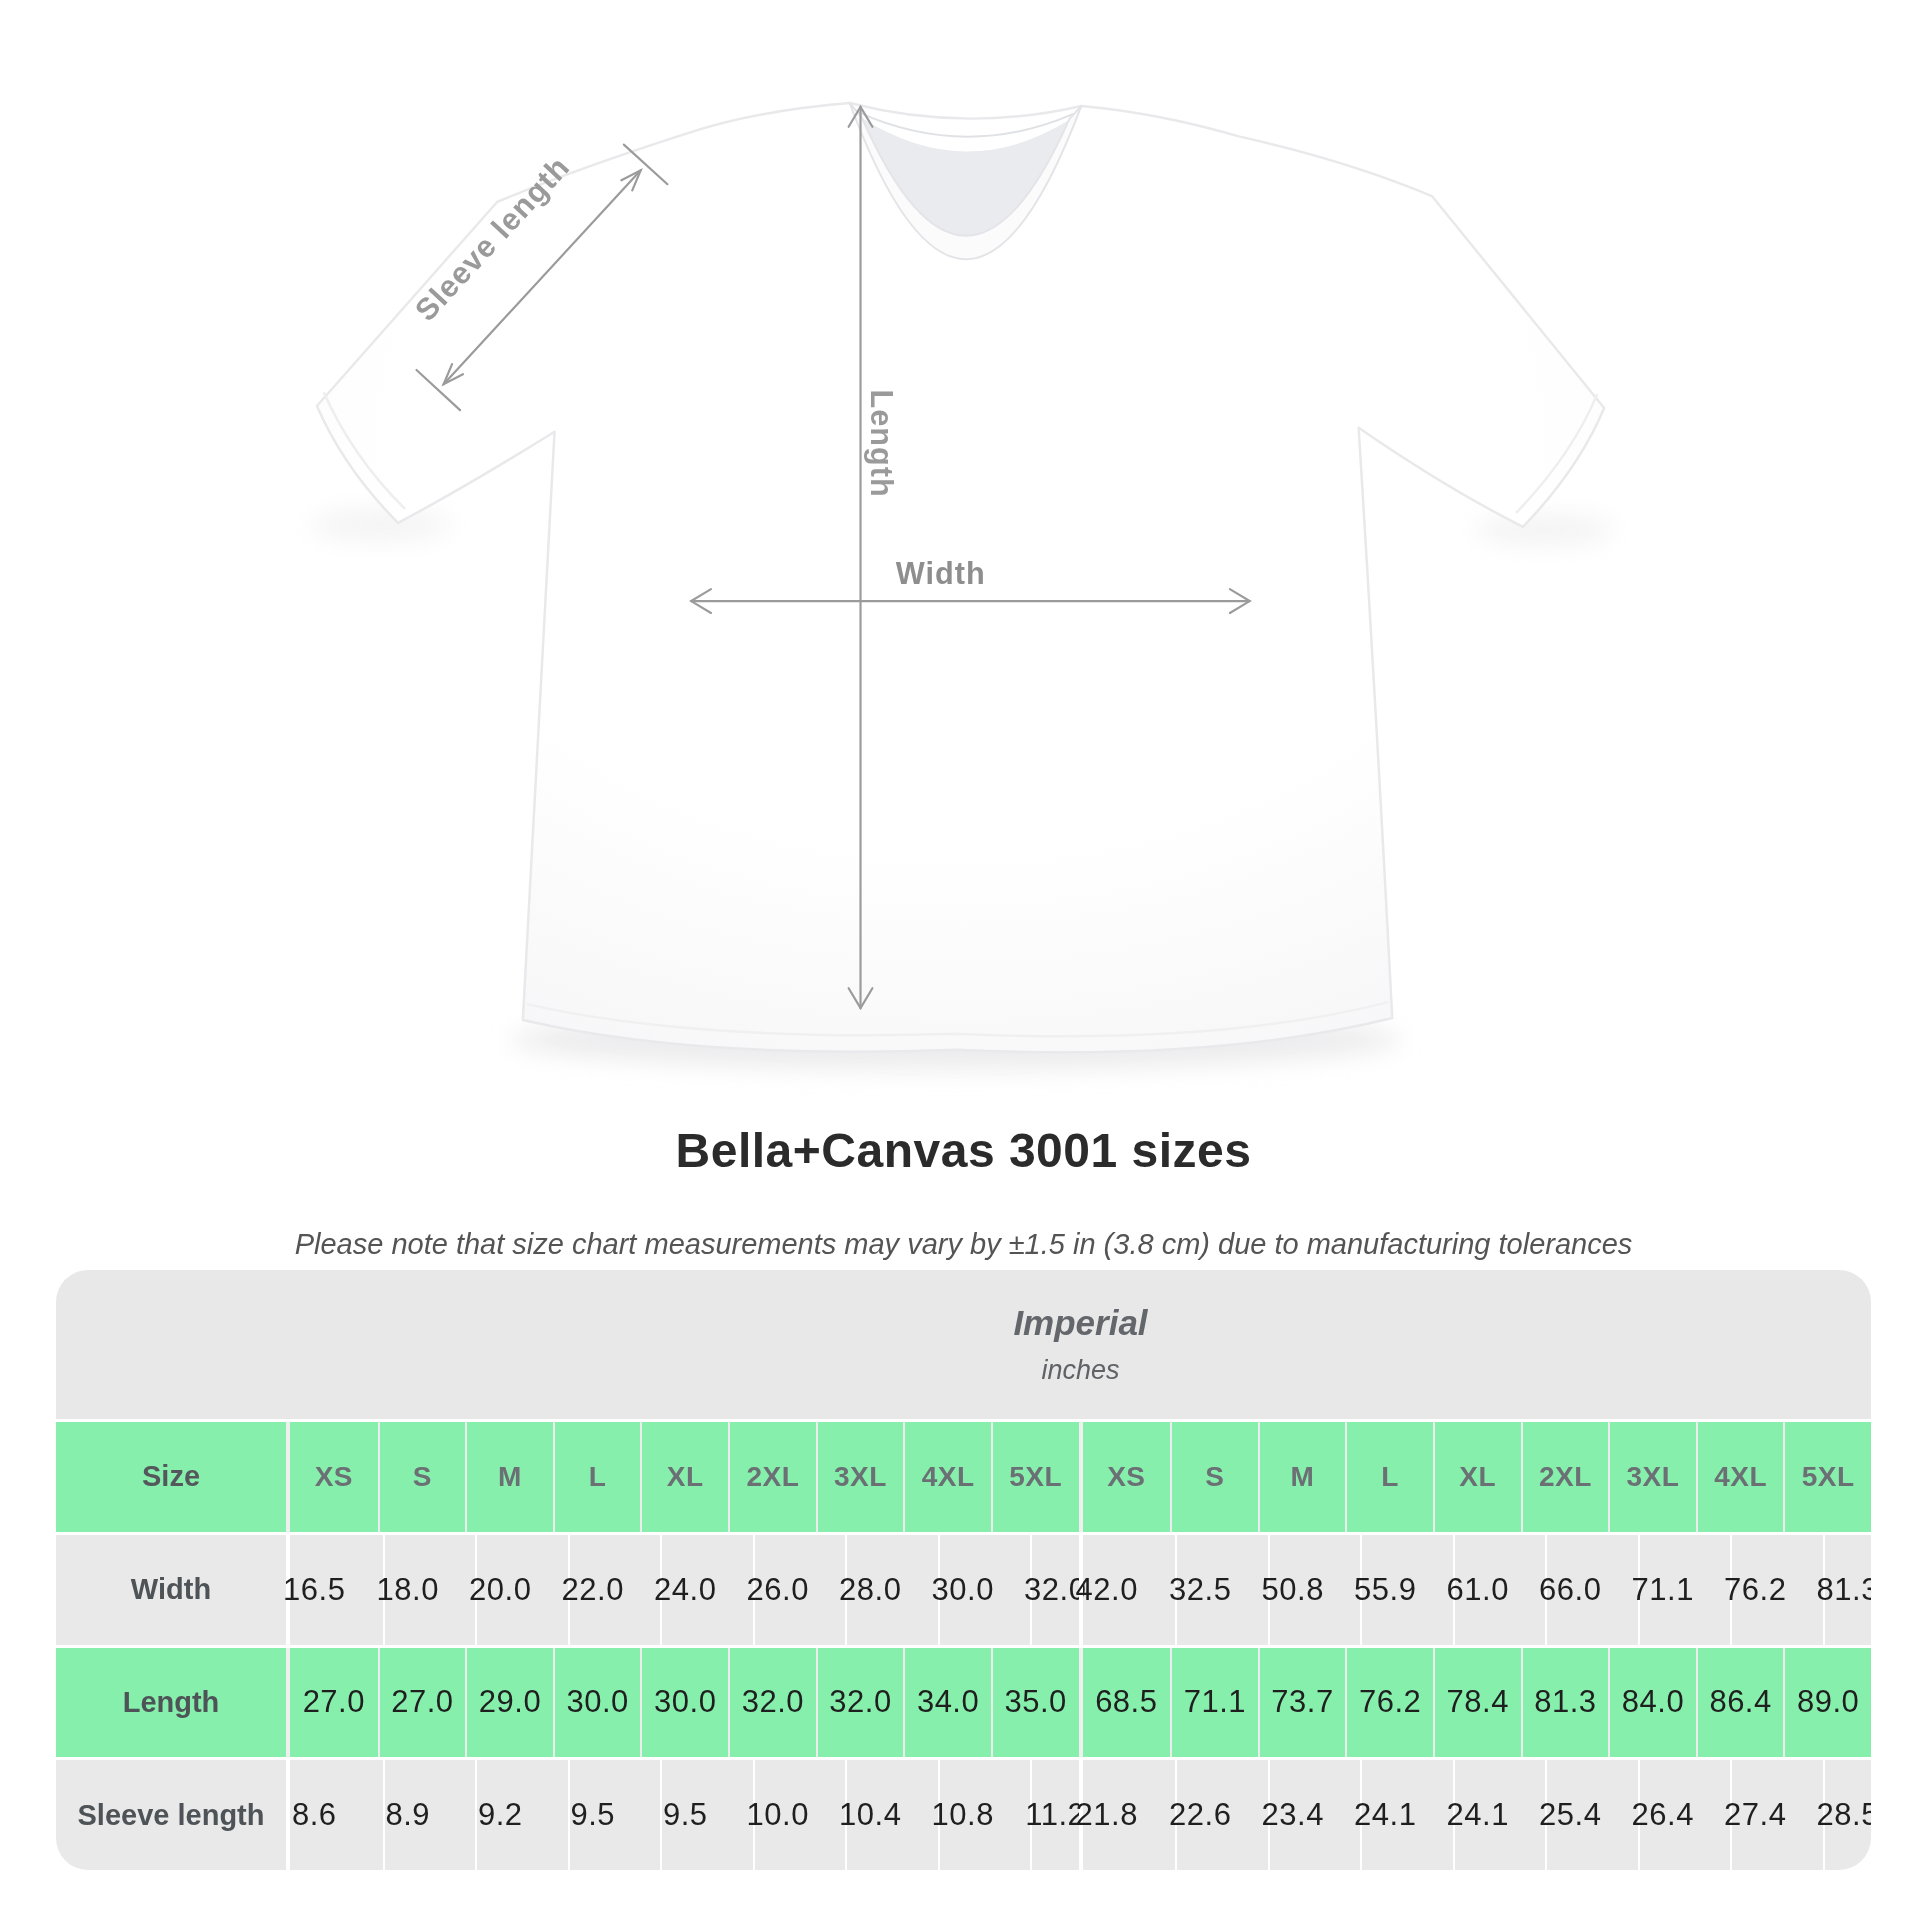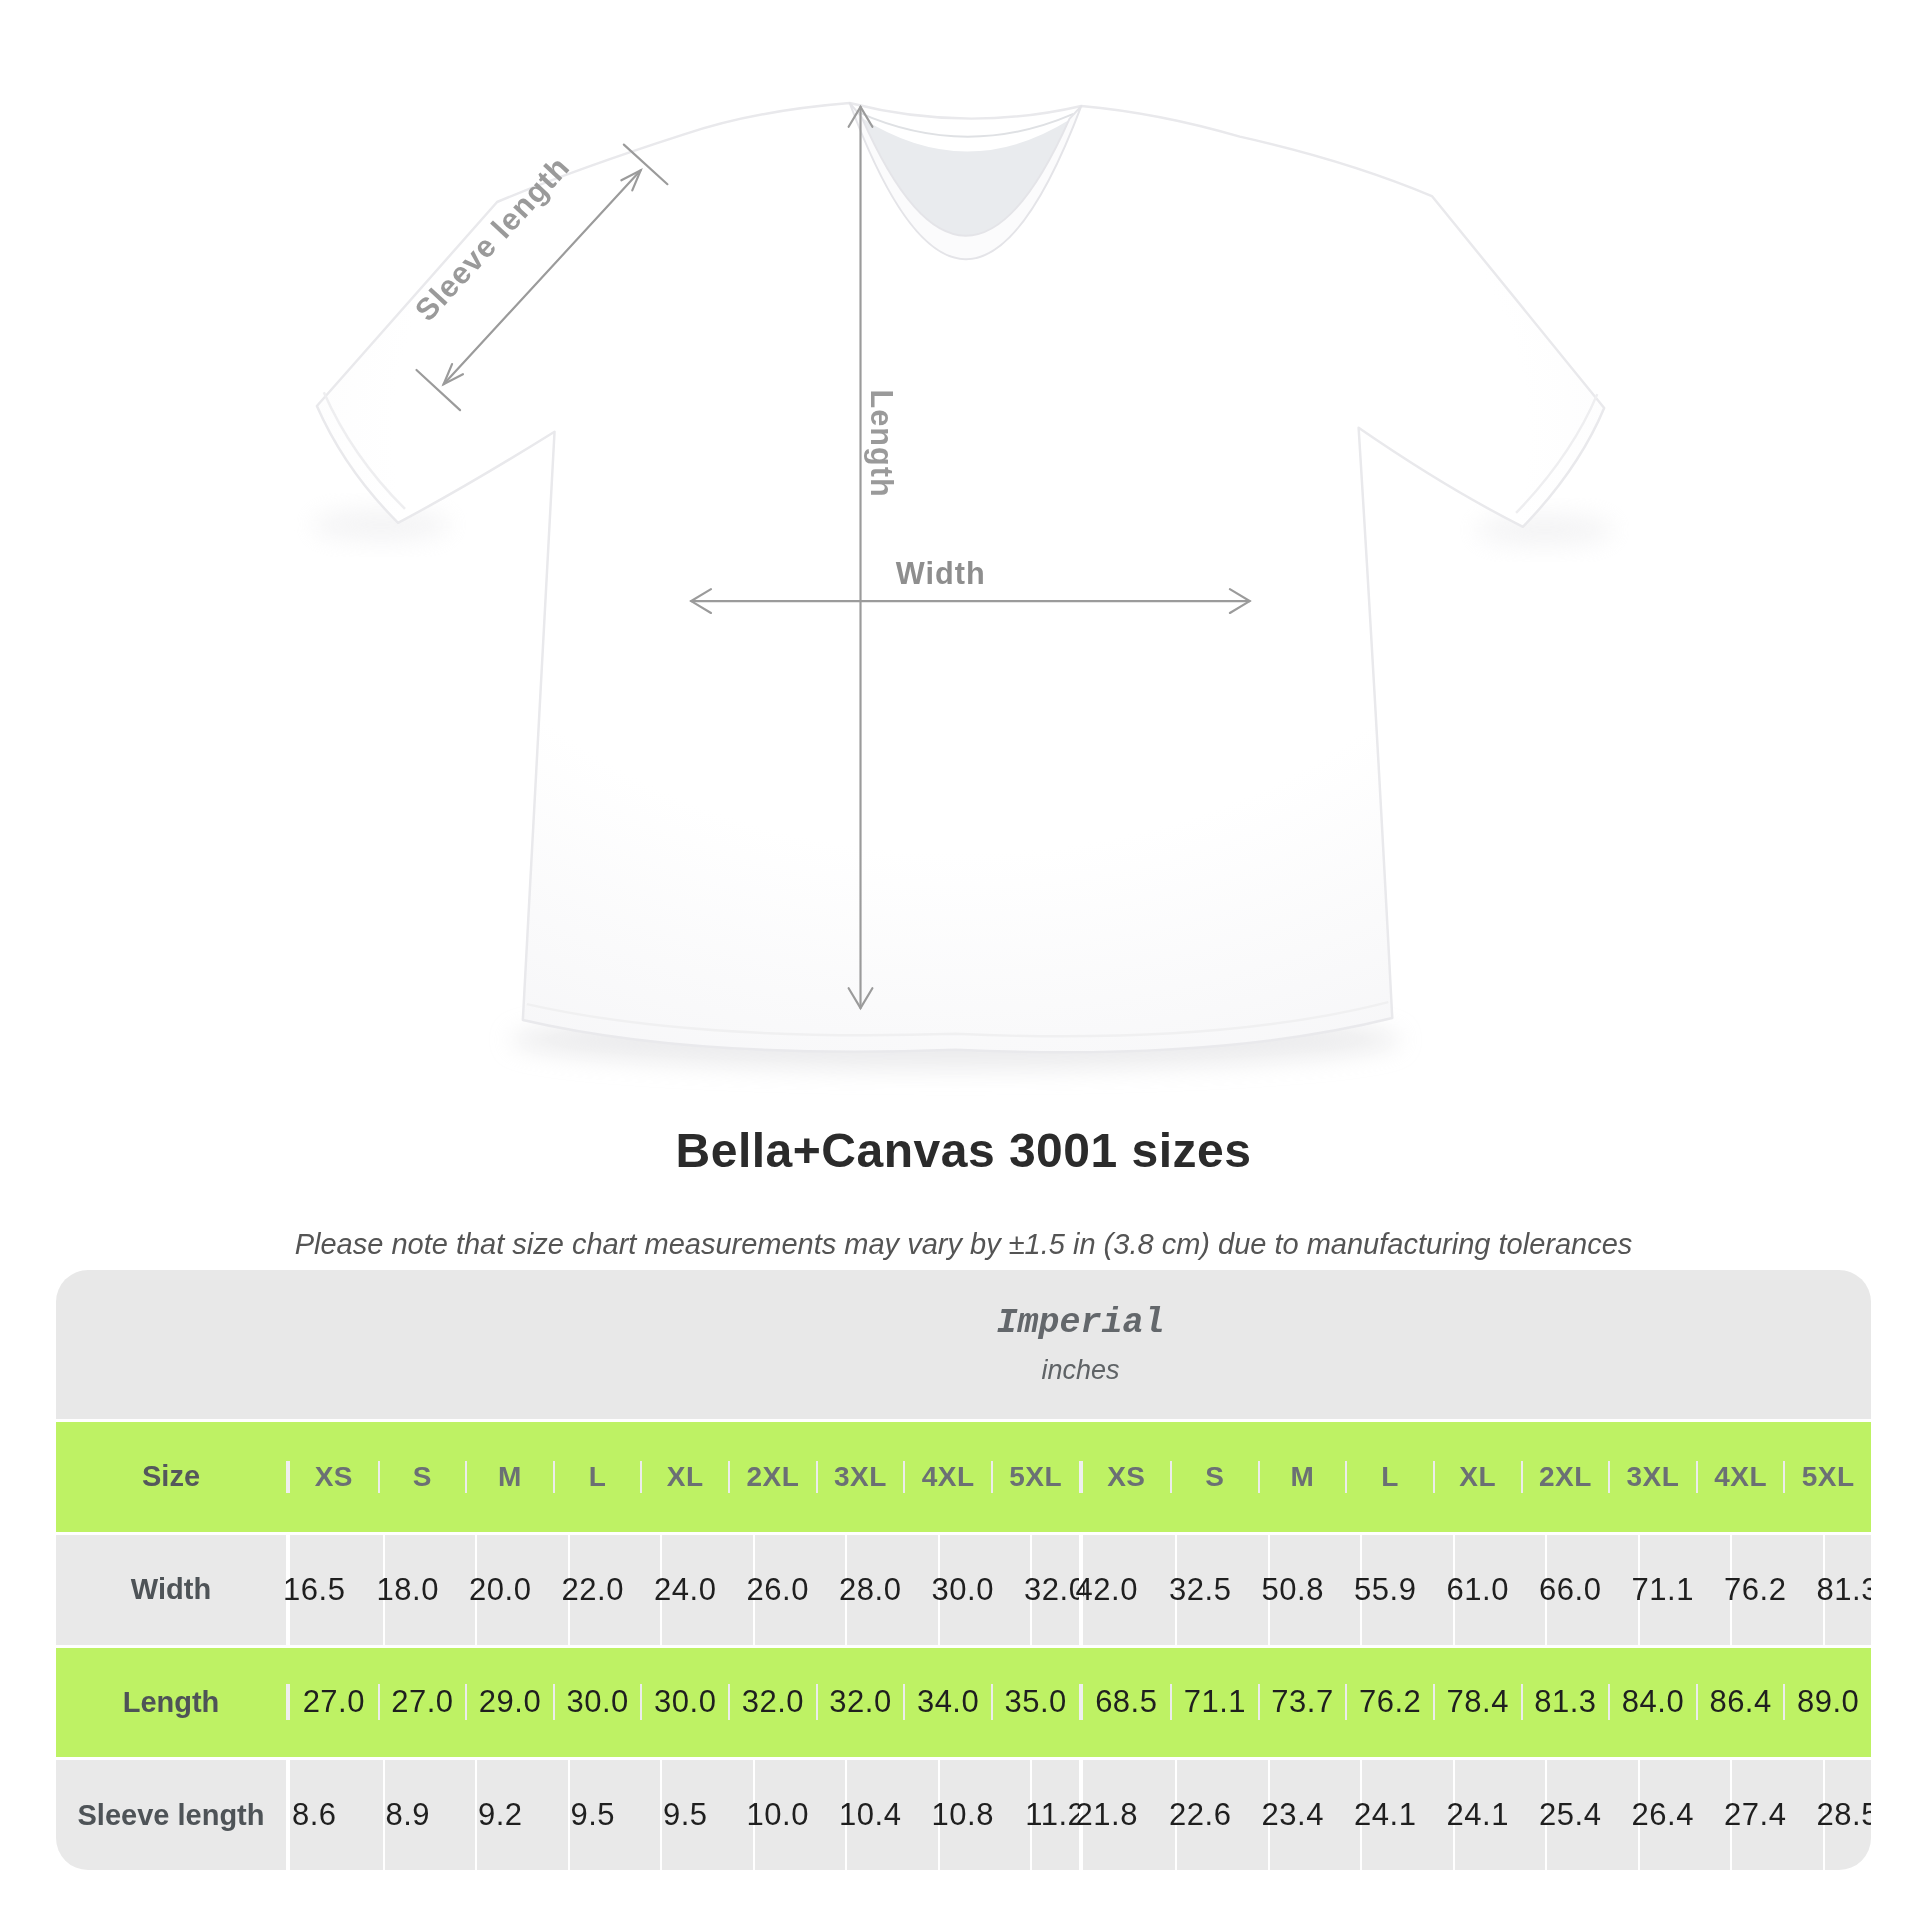--- a/index.html
+++ b/index.html
@@ -30,25 +30,25 @@
     display:flex; flex-direction:column; gap:3px;
     background:#ffffff;
   }
   .unit-band {
     flex:0 0 149px;
     background:#e8e8e8;
     display:flex; align-items:center;
   }
   .unit-spacer { width:234px; }
   .unit-group { flex:1 1 0; text-align:center; }
-  .unit-label { font-size:35px; font-weight:bold; font-style:italic; color:#63676b;font-family:Liberation Mono, monospace; }
+  .unit-label { font-size:35px; font-weight:bold; font-style:italic; color:#63676b; }
   .unit-sub   { font-size:27px; font-style:italic; color:#5f6366; margin-top:12px; }
 
   .trow { flex:1 1 0; min-height:0; display:flex; }
-  .trow.white { background:#bef264;align-items:center; }
+  .trow.white { background:#86efac; }
   .trow.gray  { background:#e9e9e9; }
 
   .rlabel {
     width:230px; flex:0 0 230px;
     display:flex; align-items:center; justify-content:center;
     font-weight:bold; font-size:29px; color:#4e5357;
     text-align:center;
   }
   .trow.header .rlabel { font-size:29px; color:#54585c; }
 

